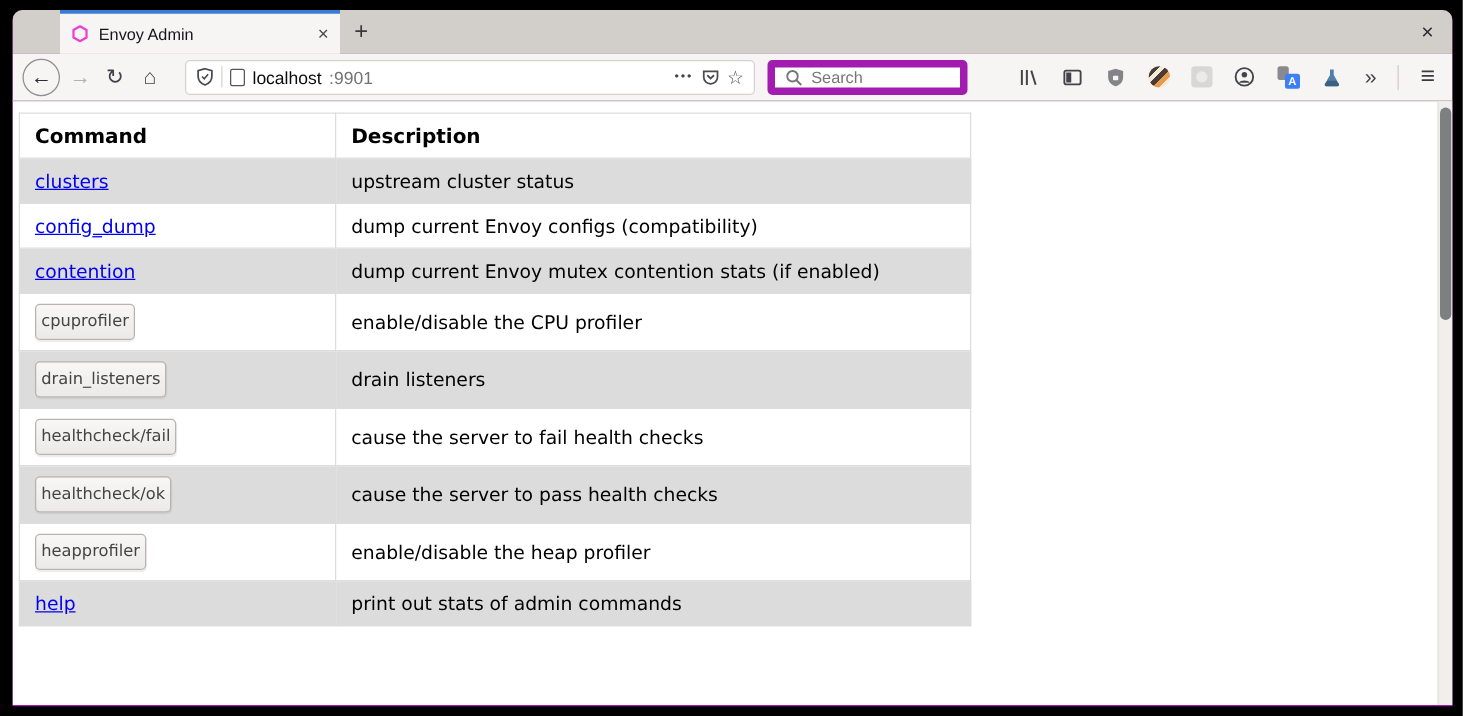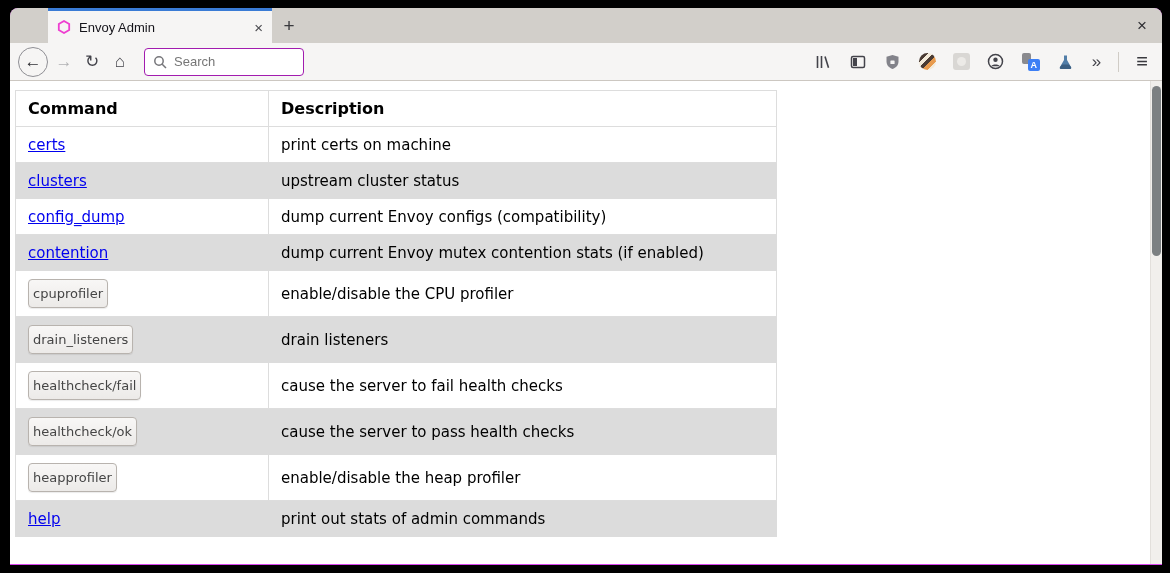--- a/index.html
+++ b/index.html
@@ -1,20 +1,20 @@
 <!DOCTYPE html>
 <html><head>
 <meta charset="utf-8">
 <style>
   * { margin:0; padding:0; box-sizing:border-box; }
   html,body { width:1170px; height:573px; background:#000; overflow:hidden;
               font-family:"Liberation Sans", sans-serif; }
 
   .window { position:absolute; left:10px; top:8px; width:1152px; height:557px;
-            border-radius:8px 8px 0 0; overflow:hidden; background:#d946ef; }
+            border-radius:8px 8px 0 0; overflow:hidden; background:#a21caf; }
 
   
   .tabbar { height:35px; background:#d2cfca; display:flex; align-items:stretch; }
   .tab-lead { width:38px; }
   .tab { width:224px; background:#f6f5f4; border-top:3px solid #3a7bd5;
          display:flex; align-items:center; padding:0 9px; gap:8px; }
   .tab-title { flex:1; font-size:13px; color:#15141a; white-space:nowrap; overflow:hidden; }
   .tab-close { font-size:15px; color:#4a4a4f; cursor:default; line-height:1; }
   .newtab { width:34px; display:flex; align-items:center; justify-content:center;
             font-size:19px; color:#39393d; }
@@ -37,21 +37,21 @@
             align-items:center; padding:0 8px; gap:6px; }
   .url-sep { width:1px; height:17px; background:#d7d2cc; }
   .url-host { font-size:14px; color:#0c0c0d; }
   .url-port { font-size:14px; color:#737373; }
   .url-spacer { flex:1; }
   .url-dots { font-size:10px; color:#45454a; letter-spacing:1.5px; }
   .url-star { font-size:15px; color:#45454a; }
   .page-ico { width:12px; height:14px; border:1.4px solid #55555a; border-radius:2px; }
 
   .searchbox { margin-left:10px; width:160px; height:28px; background:#fff;
-               border:1px solid #a21caf; border-radius:4px; display:flex;
+               border:6px solid #a21caf; border-radius:4px; display:flex;
                align-items:center; padding:0 8px; gap:7px; }
   .search-ph { font-size:13px; color:#767676; }
 
   .right-icons { margin-left:auto; display:flex; align-items:center; gap:17px; padding-right:6px; }
   .ricon { display:flex; align-items:center; justify-content:center; width:18px; height:18px; }
   .chev { font-size:17px; color:#43434a; }
   .tb-sep { width:1px; height:20px; background:#d0ccc6; }
   .menu-ico { font-size:20px; color:#3a3a3f; }
 
   .badger { width:17px; height:17px; border-radius:50%;
@@ -107,20 +107,37 @@
   </div>
 
   <div class="toolbar">
     <div class="back-circle">
       <span>←</span>
     </div>
     <div class="navbtn disabled">→</div>
     <div class="navbtn">↻</div>
     <div class="navbtn">⌂</div>
 
+    <div class="urlbar">
+      <svg width="14" height="15" viewBox="0 0 14 15">
+        <path d="M7 1 L12.5 2.6 V7 C12.5 10.5 10.3 12.8 7 14 C3.7 12.8 1.5 10.5 1.5 7 V2.6 Z" fill="none" stroke="#4a4a4f" stroke-width="1.4"></path>
+        <path d="M4.6 7.2 L6.4 9 L9.5 5.4" fill="none" stroke="#4a4a4f" stroke-width="1.3"></path>
+      </svg>
+      <div class="url-sep"></div>
+      <div class="page-ico"></div>
+      <span class="url-host">localhost</span>
+        <span class="url-port">:9901</span>
+      <div class="url-spacer"></div>
+      <span class="url-dots">•••</span>
+      <svg width="15" height="15" viewBox="0 0 15 15">
+        <path d="M2 3 H13 V7.5 C13 10.8 10.6 13 7.5 13 C4.4 13 2 10.8 2 7.5 Z" fill="none" stroke="#4a4a4f" stroke-width="1.4"></path>
+        <path d="M4.8 6.2 L7.5 8.8 L10.2 6.2" fill="none" stroke="#4a4a4f" stroke-width="1.4"></path>
+      </svg>
+      <span class="url-star">☆</span>
+    </div>
 
     <div class="searchbox">
       <svg width="14" height="14" viewBox="0 0 14 14">
         <circle cx="6" cy="6" r="4.2" fill="none" stroke="#76767a" stroke-width="1.5"></circle>
         <line x1="9.2" y1="9.2" x2="13" y2="13" stroke="#76767a" stroke-width="1.5"></line>
       </svg>
       <span class="search-ph">Search</span>
     </div>
 
     <div class="right-icons">
@@ -176,24 +193,20 @@
           <col class="c1">
           <col class="c2">
         </colgroup>
       <thead>
         <tr>
           <th>Command</th>
           <th>Description</th>
         </tr>
       </thead>
       <tbody>
-          <tr class="link-row">
-            <td><a href="#">certs</a></td>
-            <td><span>print certs on machine</span></td>
-          </tr>
           <tr class="link-row stripe">
             <td><a href="#">clusters</a></td>
             <td><span>upstream cluster status</span></td>
           </tr>
           <tr class="link-row">
             <td><a href="#">config_dump</a></td>
             <td><span>dump current Envoy configs (compatibility)</span></td>
           </tr>
           <tr class="link-row stripe">
             <td><a href="#">contention</a></td>

